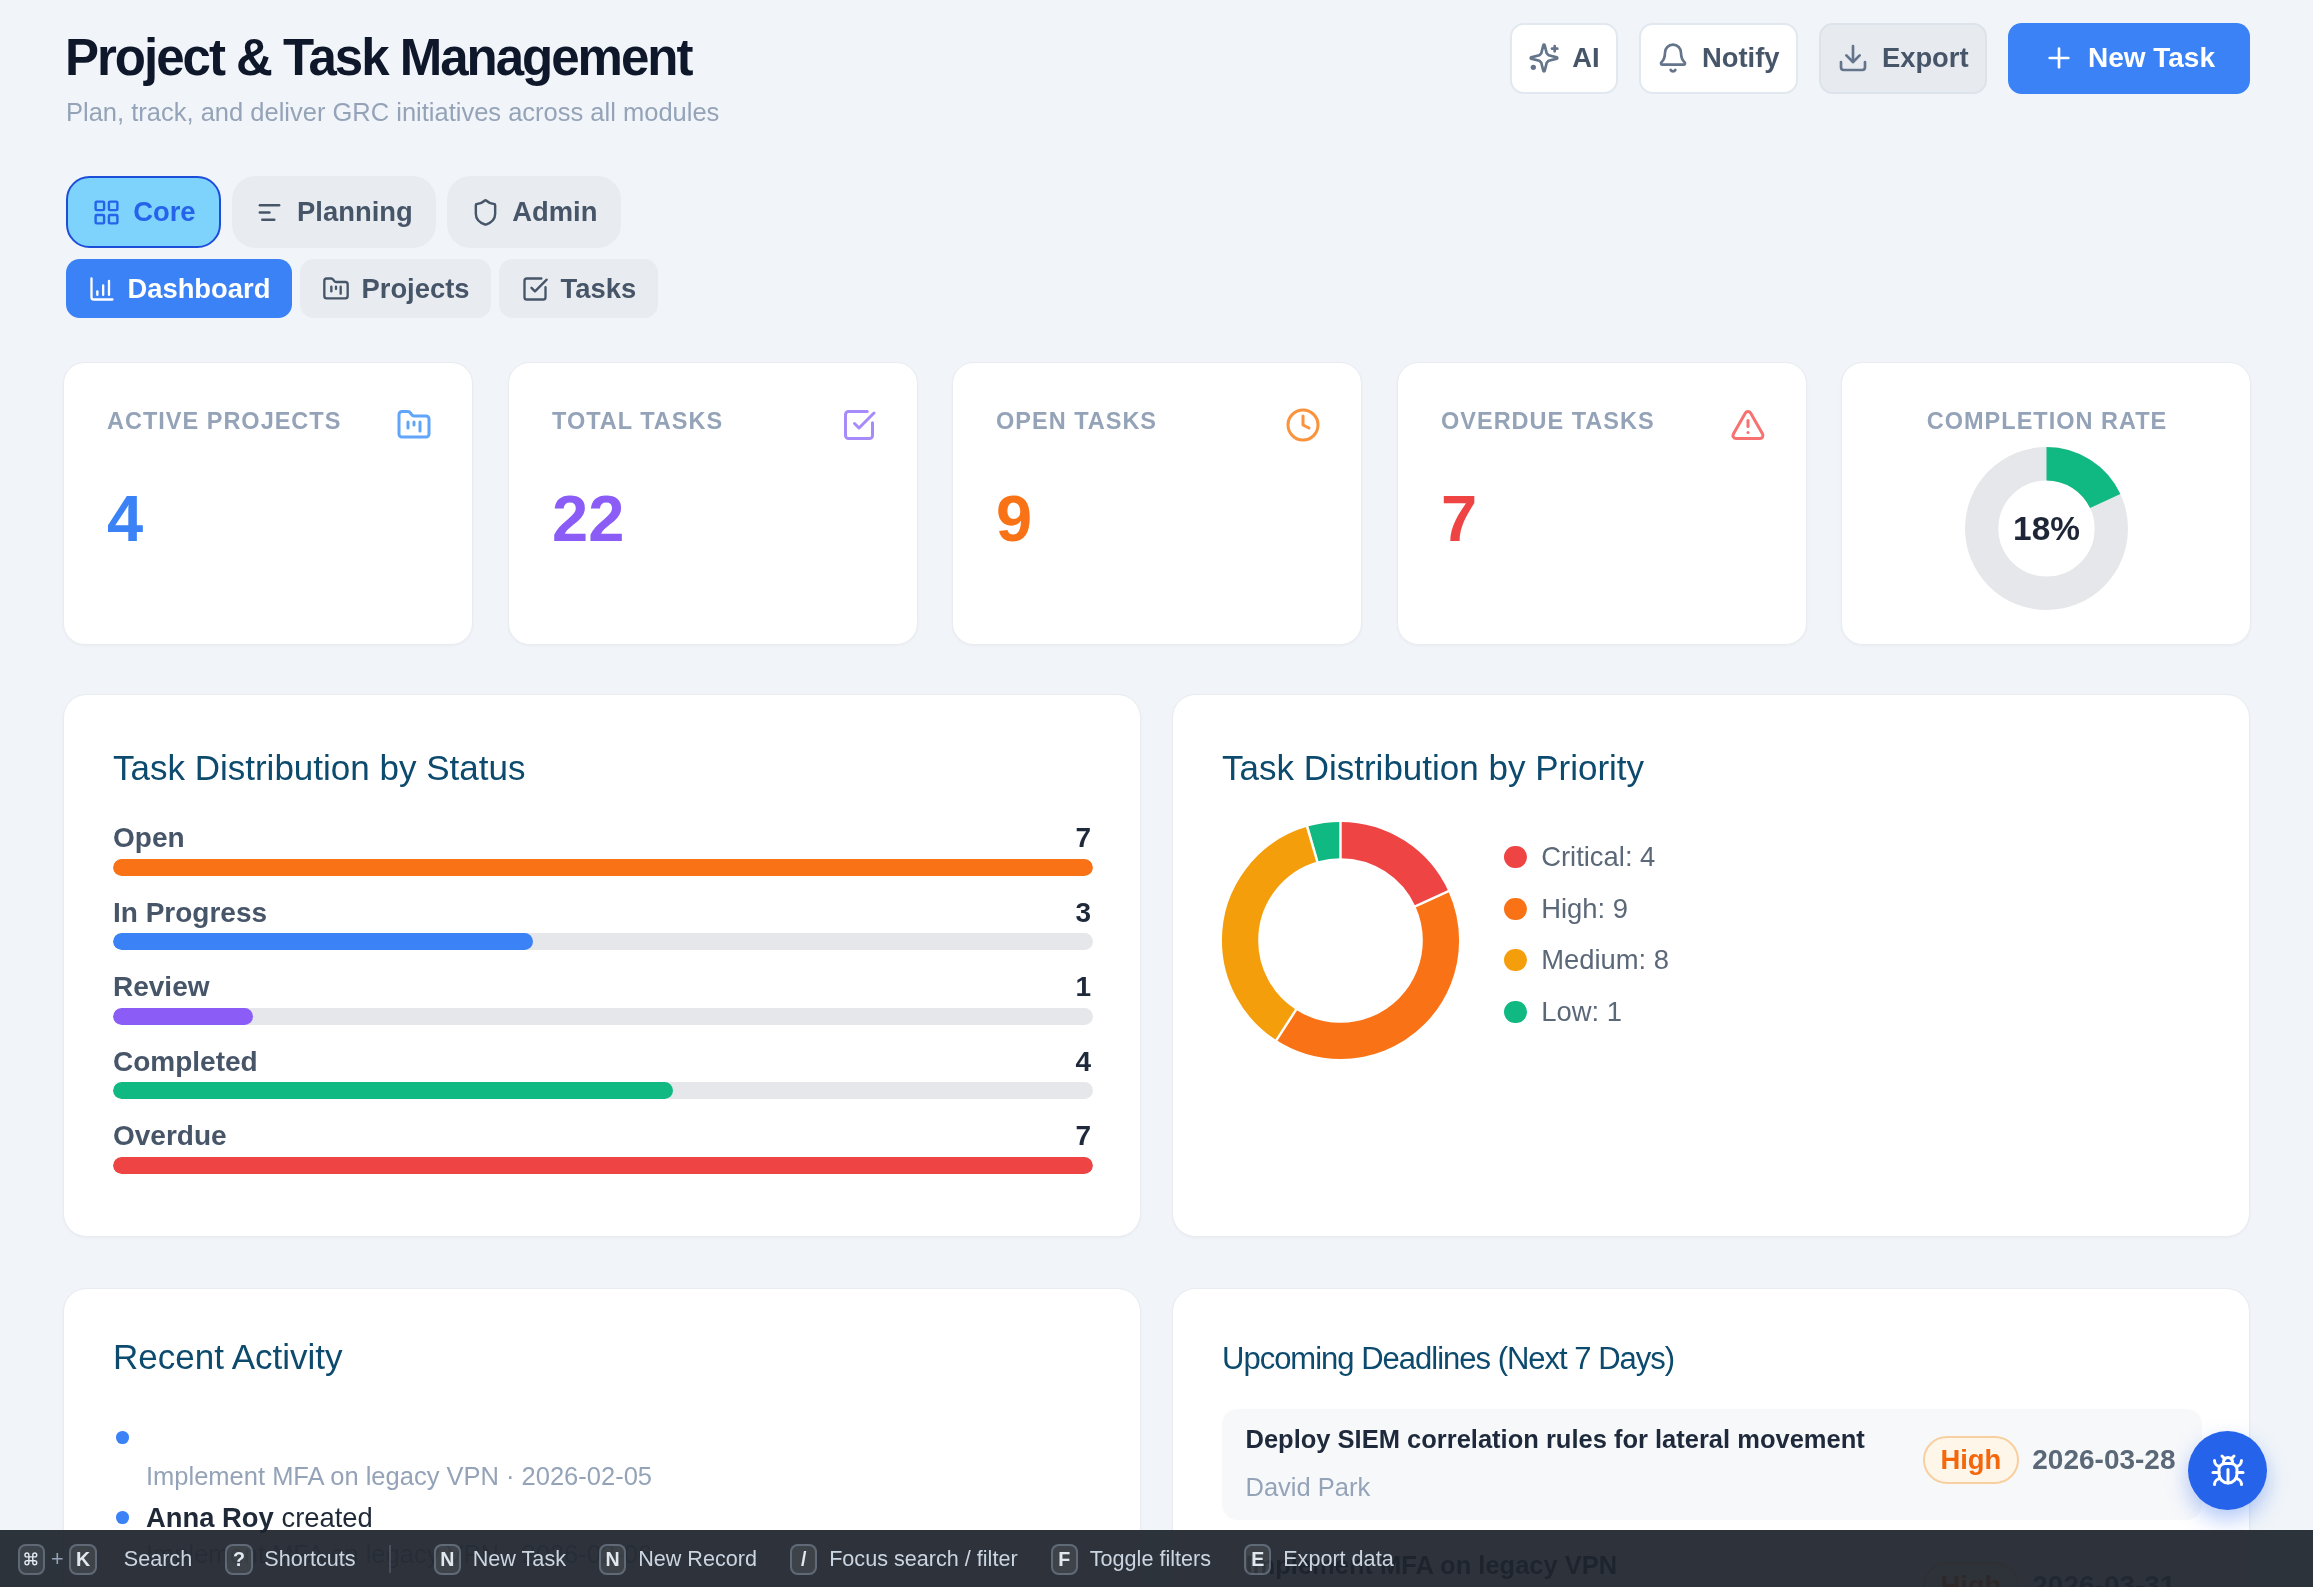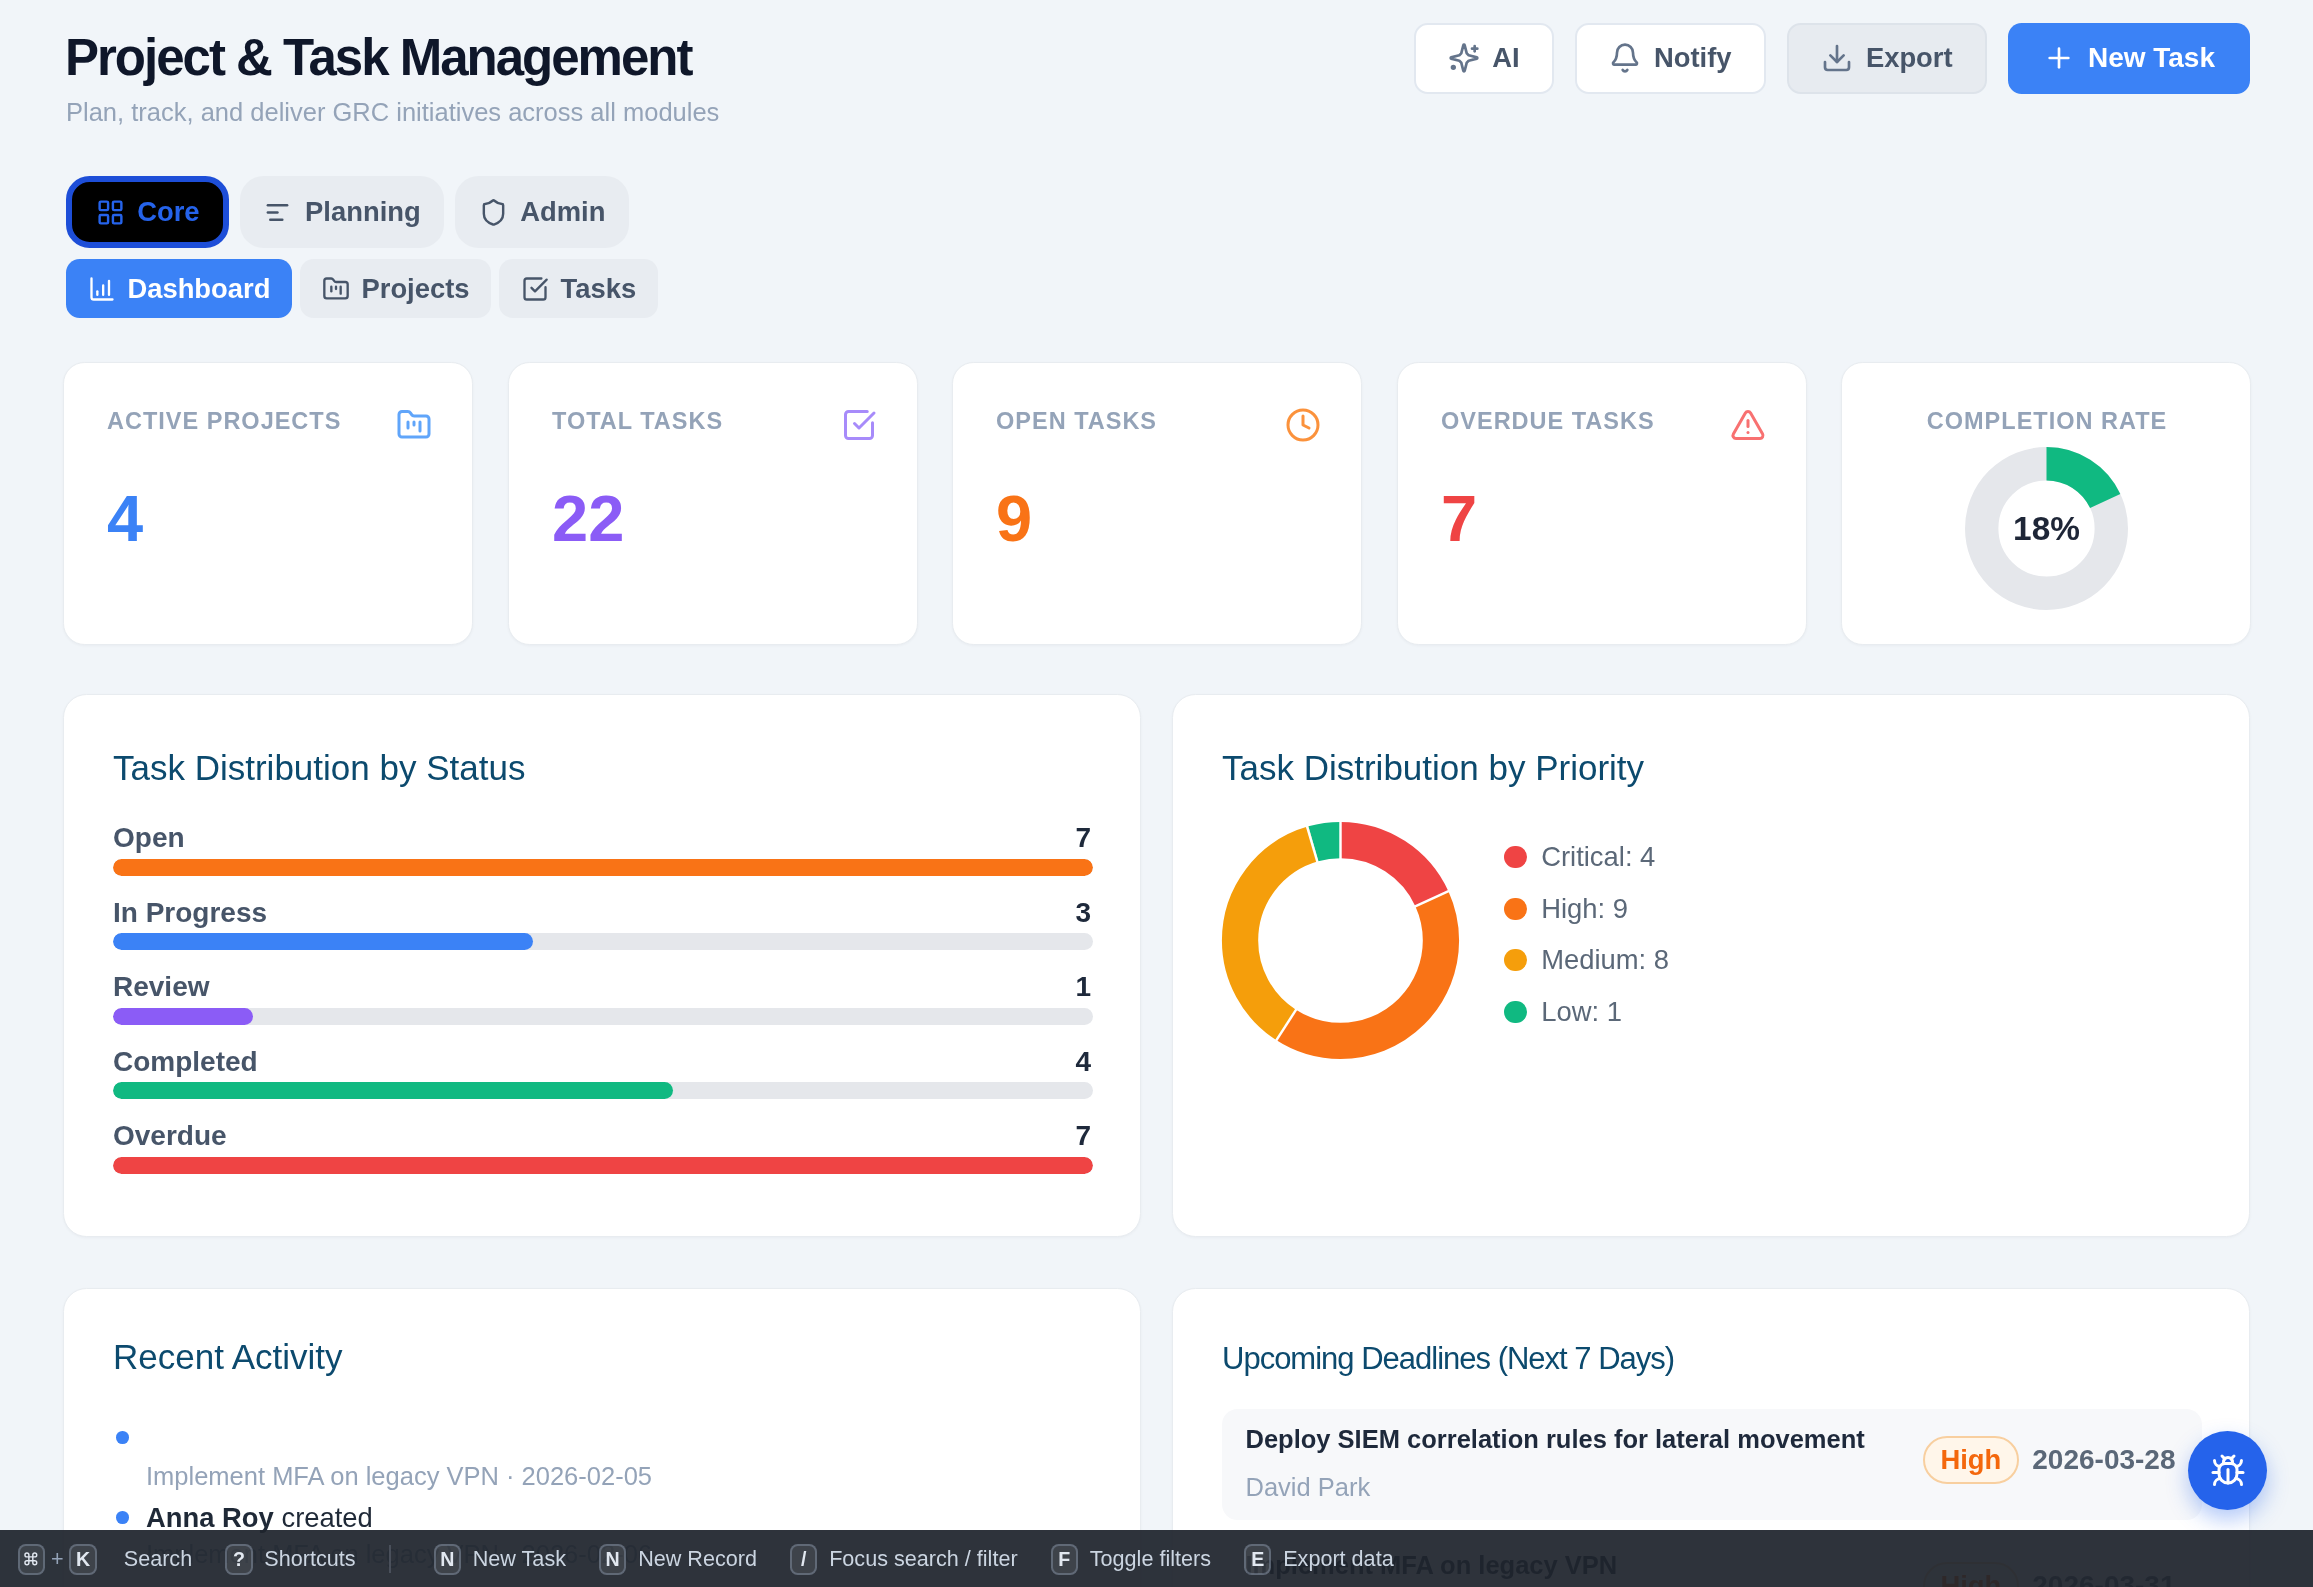--- a/index.html
+++ b/index.html
@@ -16,38 +16,38 @@
   position:absolute; left:65px; top:29px;
   font-size:51px; font-weight:bold; letter-spacing:-2px; color:#0f172a; line-height:1.15;
 }
 .subtitle {
   position:absolute; left:66px; top:98px;
   font-size:25.5px; color:#94a3b8;
 }
 .actions { position:absolute; top:22.5px; right:63px; height:71px; display:flex; gap:21.6px; }
 .btn {
   height:71px; display:flex; align-items:center; gap:12.7px;
-  padding:0 32px; border-radius:13.7px; font-size:27.4px; font-weight:bold; color:#475569;
+  padding:0 16px; border-radius:13.7px; font-size:27.4px; font-weight:bold; color:#475569;
   background:#fff; border:2px solid #e2e8f0;
 }
 .btn svg { width:32px; height:32px; stroke:#64748b; }
 .btn.gray { background:#e7ebf0; border-color:#dde3ea; }
 .btn.primary { background:#3b82f6; border:none; color:#fff; padding:0 35px; font-size:28px; }
 .btn.primary svg { stroke:#fff; }
 
 .prow { position:absolute; left:66px; display:flex; }
 .prow1 { top:176px; gap:10.8px; }
 .prow2 { top:259px; gap:8px; }
 .pill {
   height:72px; display:flex; align-items:center; gap:12.7px;
   padding:0 23.5px; border-radius:23.5px; font-size:27.4px; font-weight:bold;
   background:#e8ecf1; color:#475569;
 }
 .pill svg { width:29px; height:29px; stroke:#475569; }
-.pill.active { background:#000000; border:6px solid #1d4ed8; color:#2563eb;justify-content:center; }
+.pill.active { background:#7dd3fc; border:2px solid #1d4ed8; color:#2563eb;justify-content:center; }
 .pill.active svg { stroke:#2563eb; }
 .tab {
   height:59px; display:flex; align-items:center; gap:11.8px;
   padding:0 21.6px; border-radius:13.7px; font-size:27.4px; font-weight:bold;
   background:#e8ecf1; color:#475569;
 }
 .tab svg { width:28px; height:28px; stroke:#475569; }
 .tab.active { background:#3b82f6; color:#fff; }
 .tab.active svg { stroke:#fff; }
 

